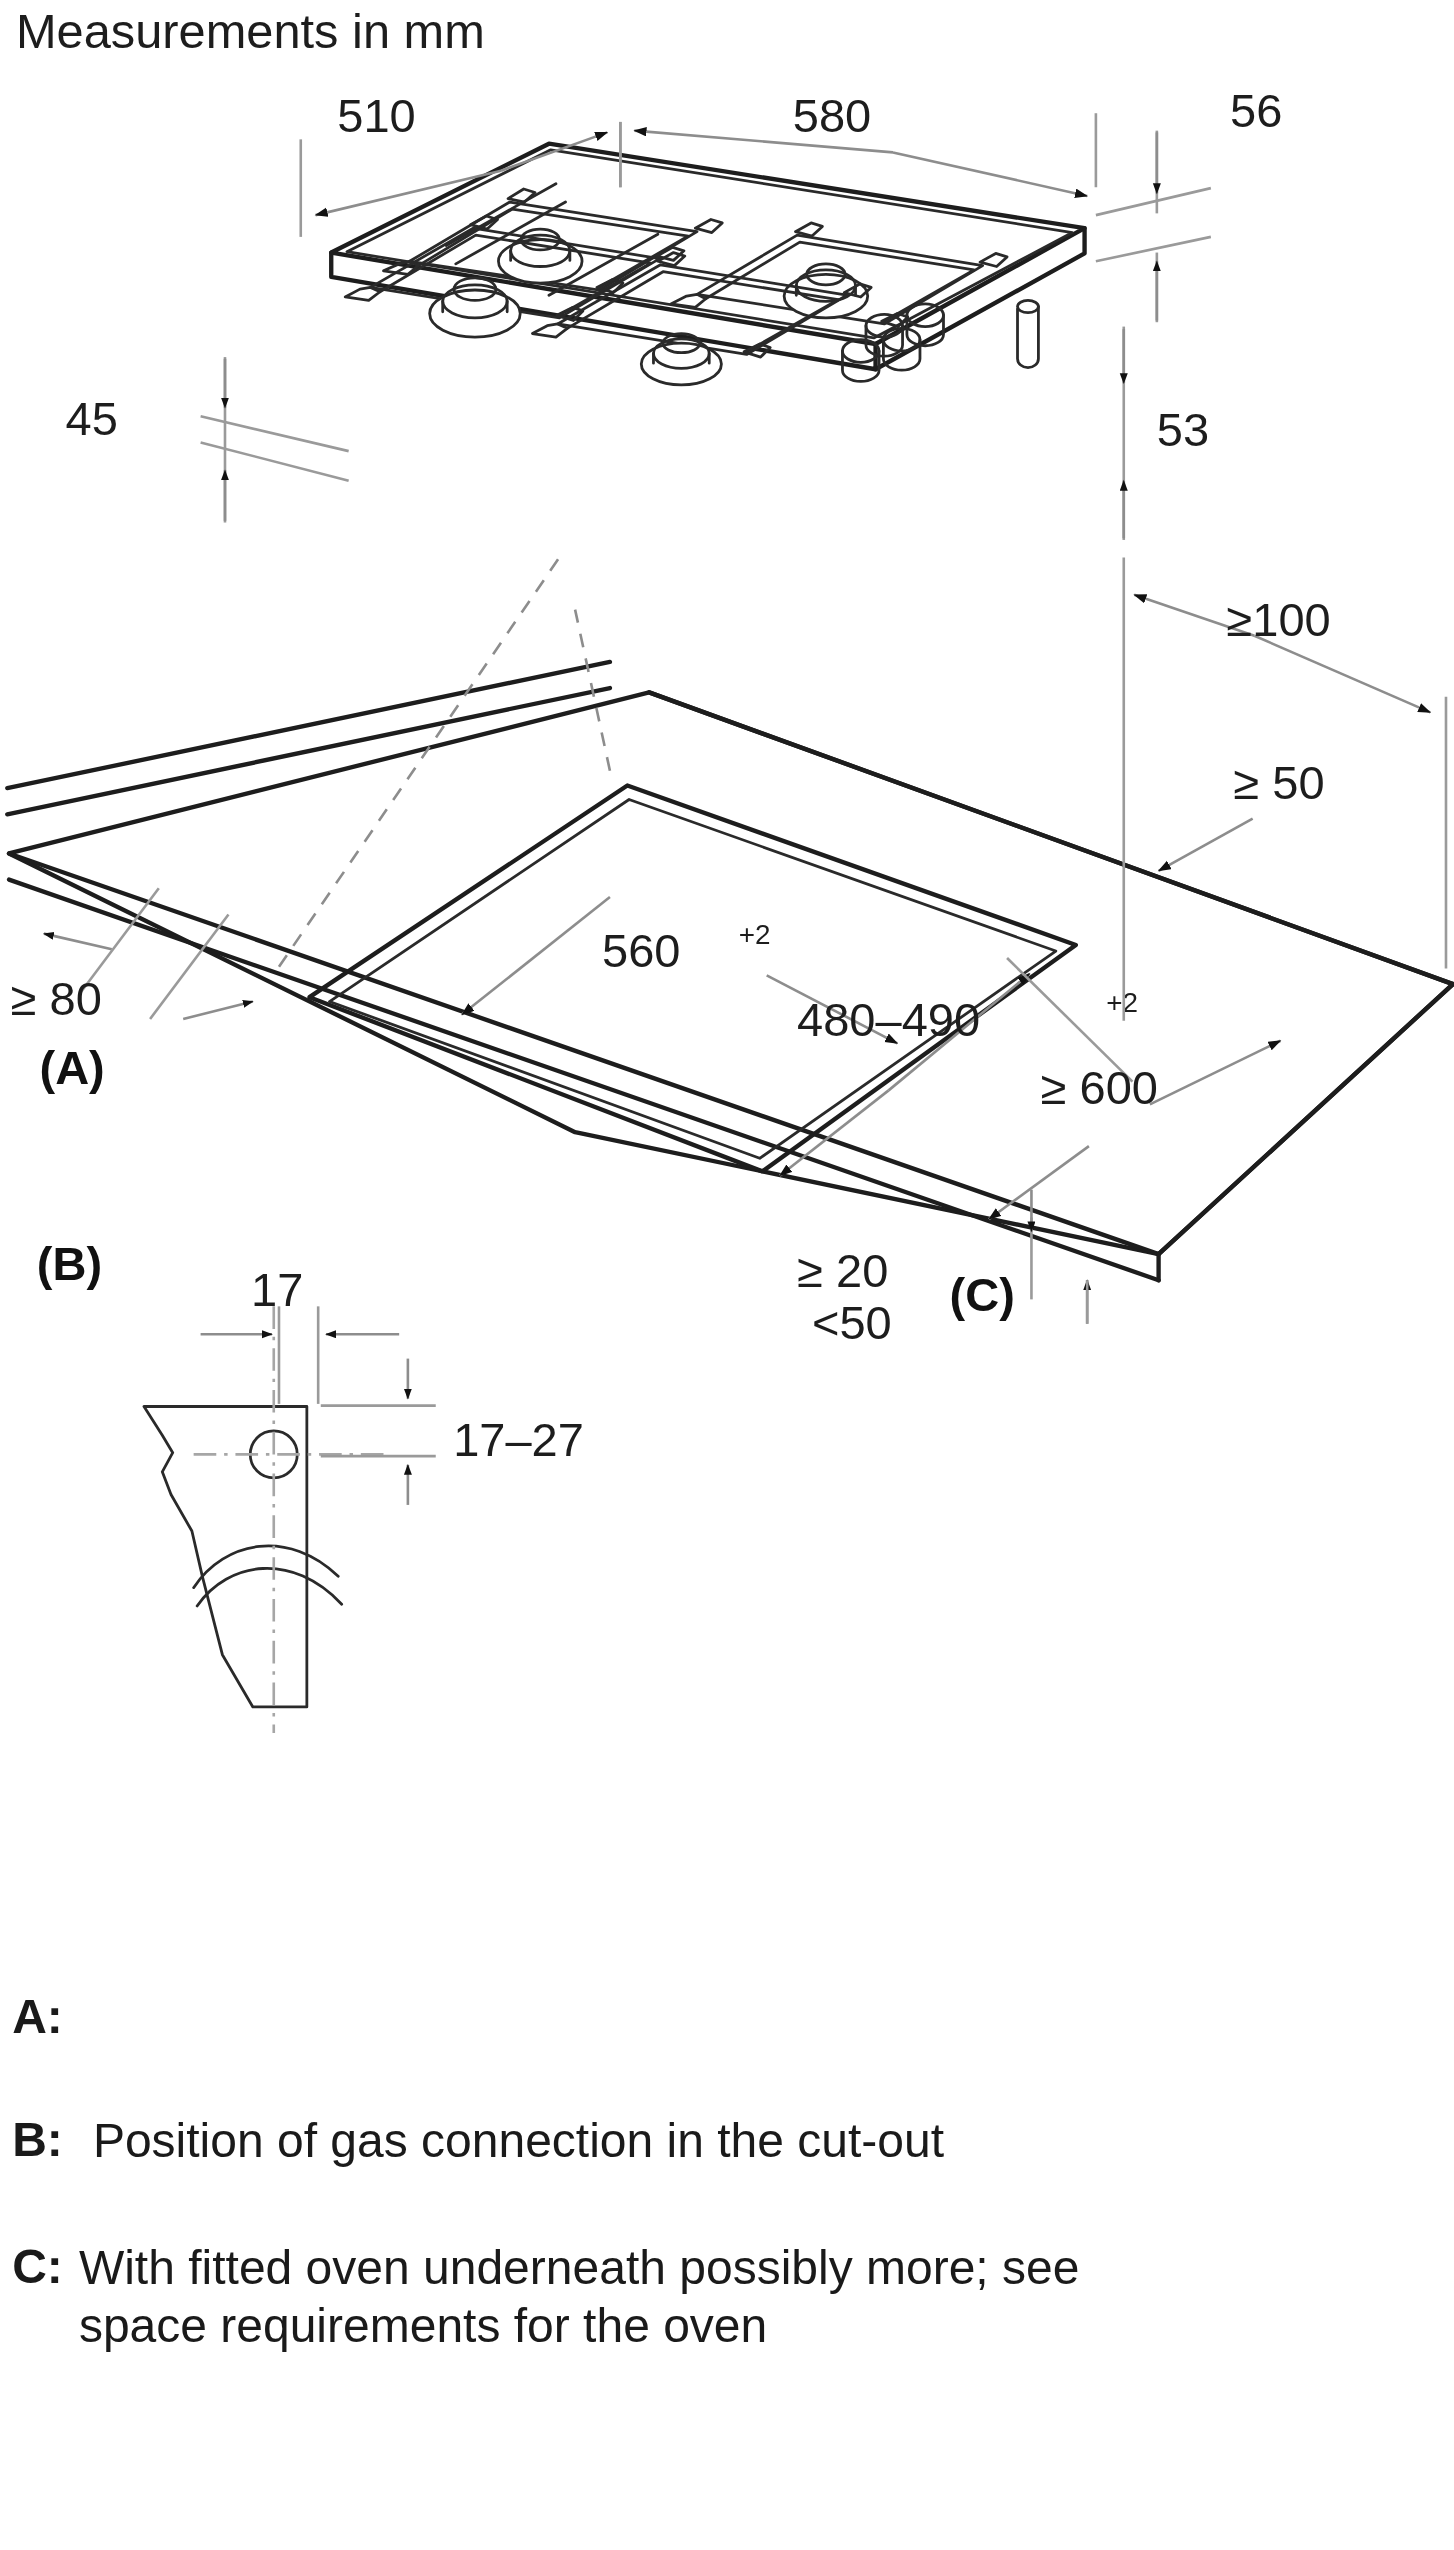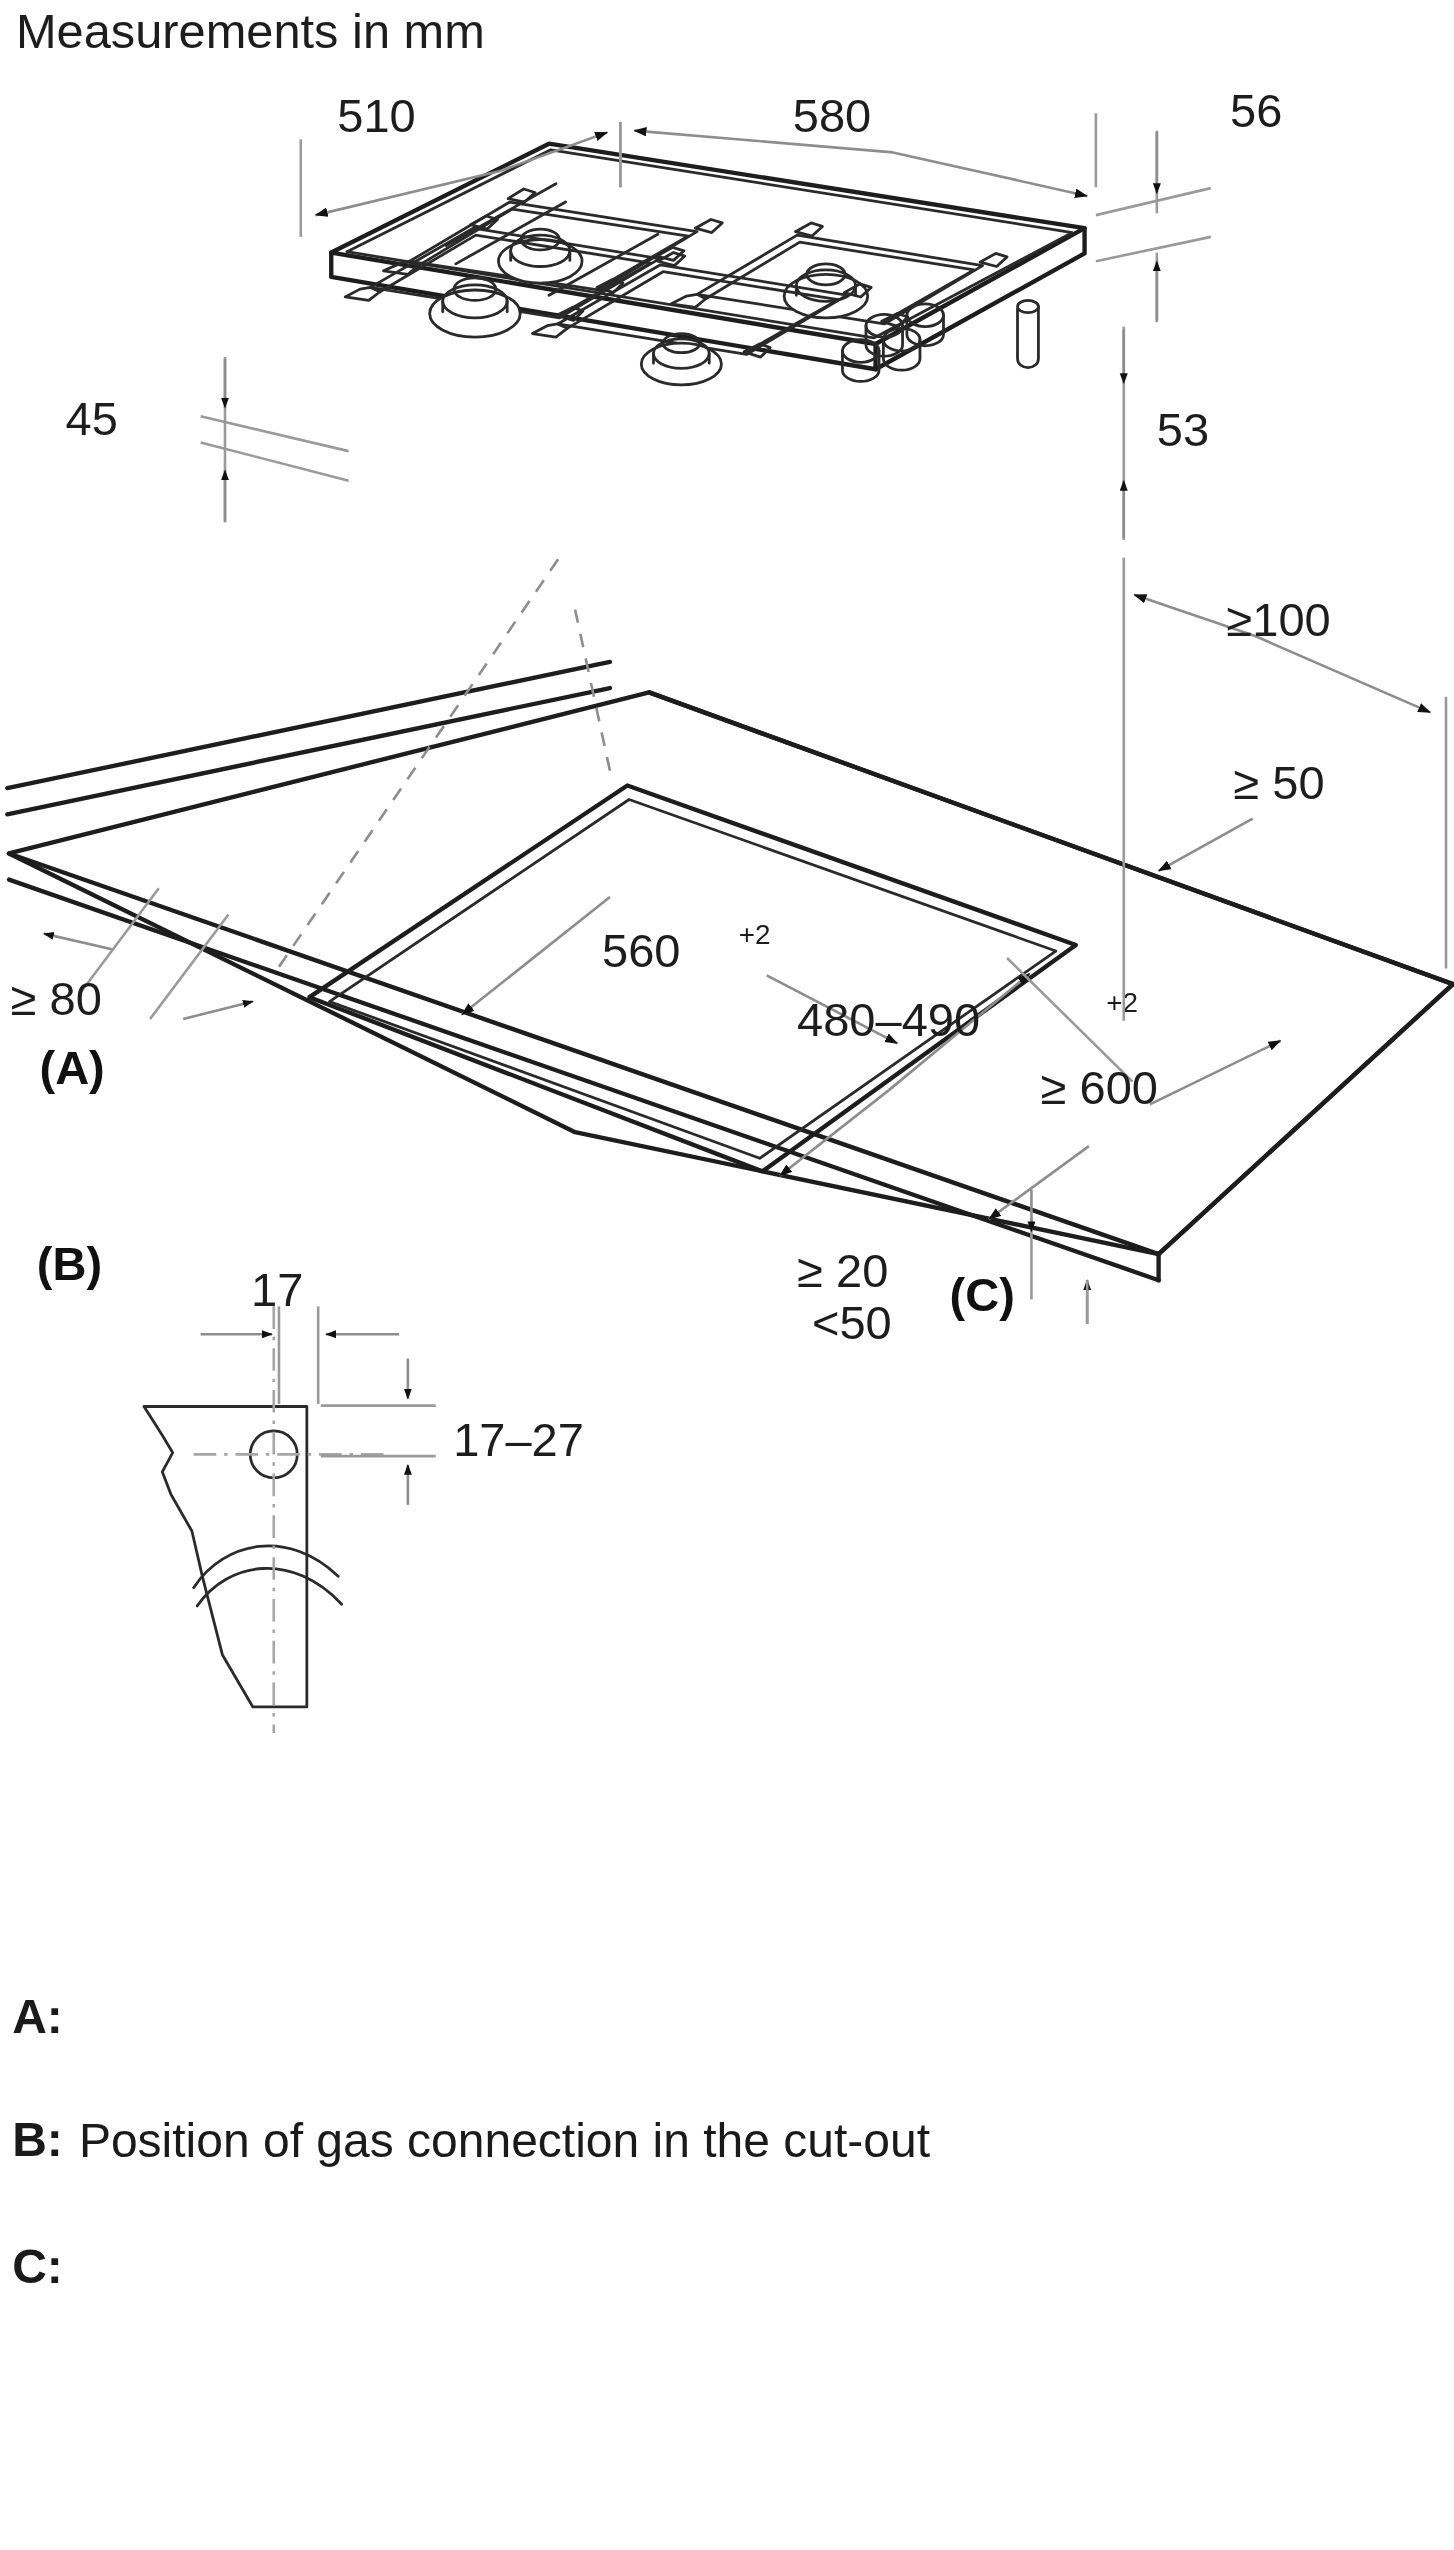--- a/index.html
+++ b/index.html
@@ -280,21 +280,22 @@
 </svg>
 
 <div style="position:absolute;left:12.2px;top:1989px;width:1394px;">
 
   <div style="display:flex;gap:15.7px;align-items:flex-start;margin-bottom:68px;">
     <div class="legend-text legend-key" style="min-width:51px;">A:</div>
   </div>
 
   <div style="display:flex;gap:15.7px;align-items:flex-start;margin-bottom:68px;">
     <div class="legend-text legend-key" style="min-width:51px;">B:</div>
-    <div class="legend-text" style="max-width:1307px;line-height:1.22;">Position of gas connection in the cut-out</div>
+    <div class="legend-text" style="max-width:1307px;line-height:1.22;margin-left:14px;">Position of gas connection in the cut-out</div>
   </div>
 
   <div style="display:flex;gap:15.7px;align-items:flex-start;">
     <div class="legend-text legend-key" style="min-width:51px;">C:</div>
+    <div class="legend-text" style="max-width:1124px;line-height:1.22;">With fitted oven underneath possibly more; see space requirements for the oven</div>
   </div>
 
 </div>
 
 
 </body></html>

